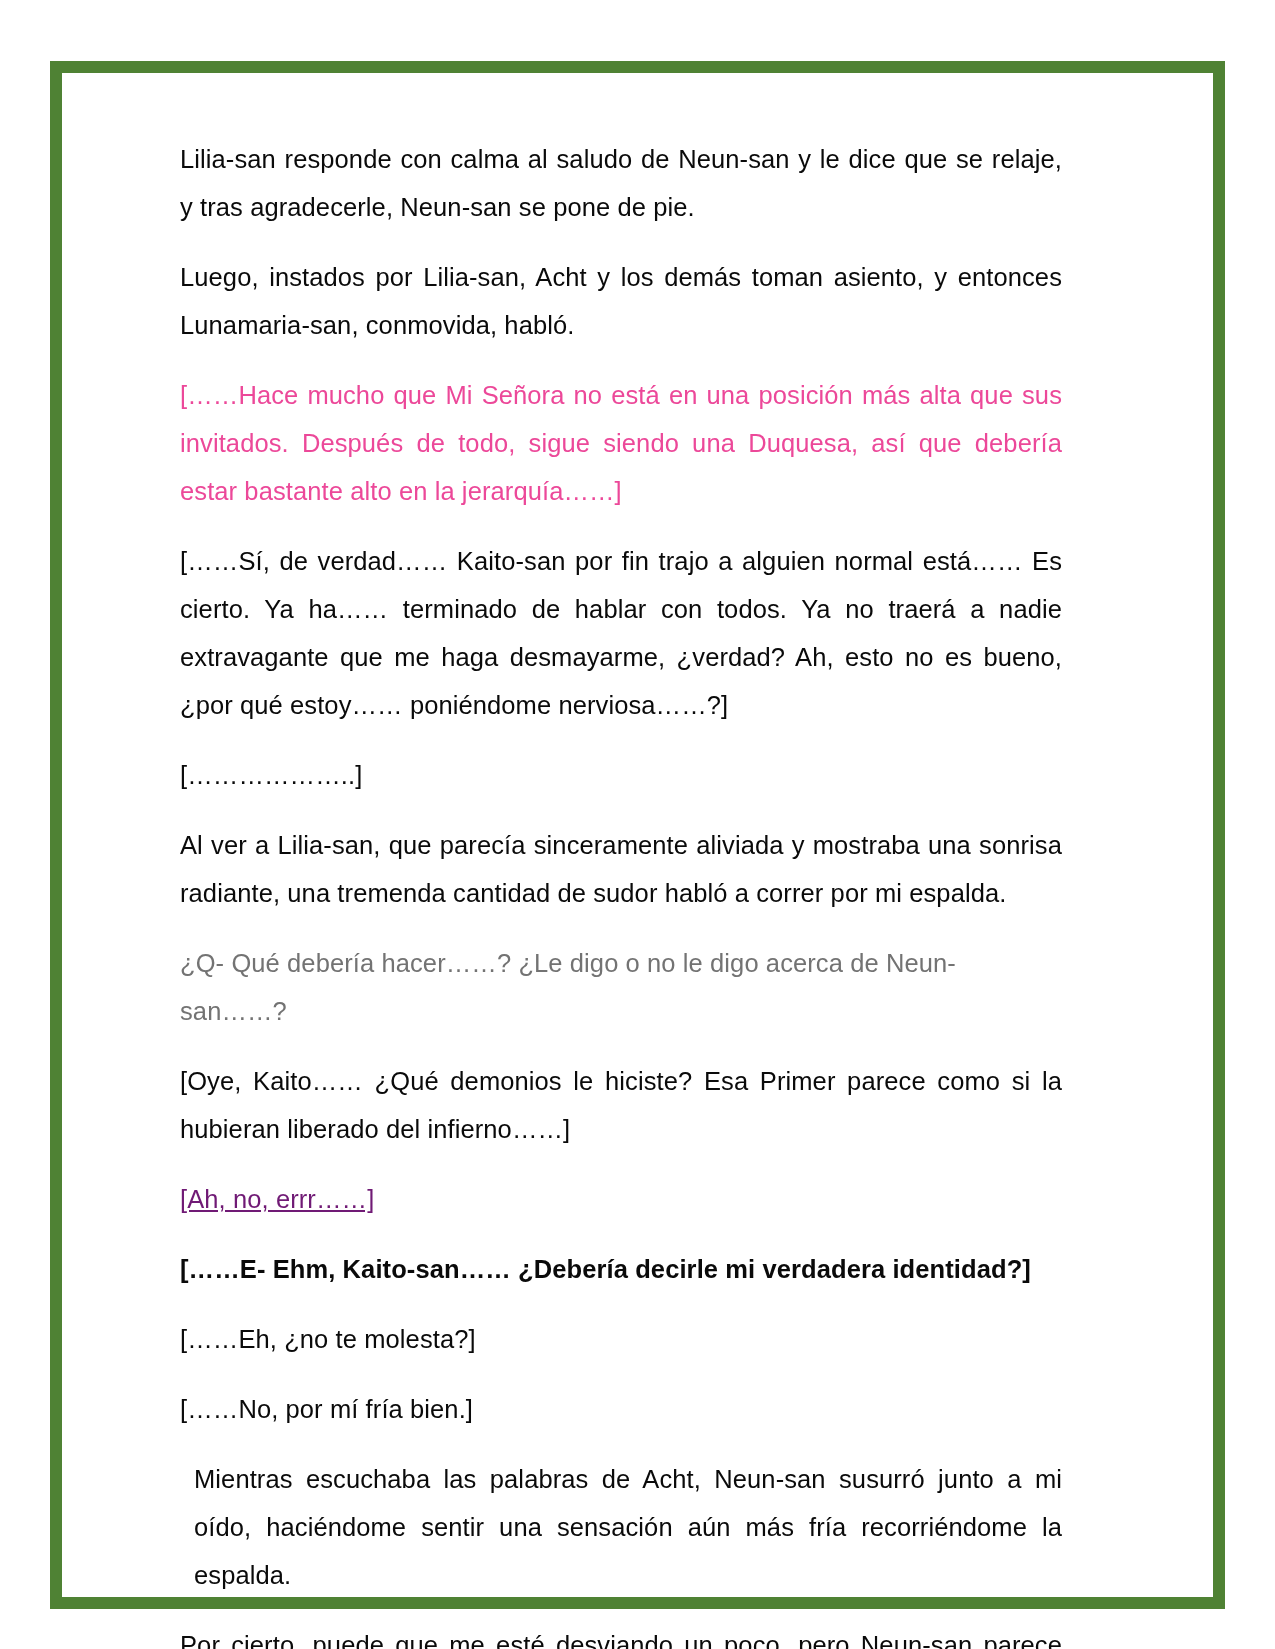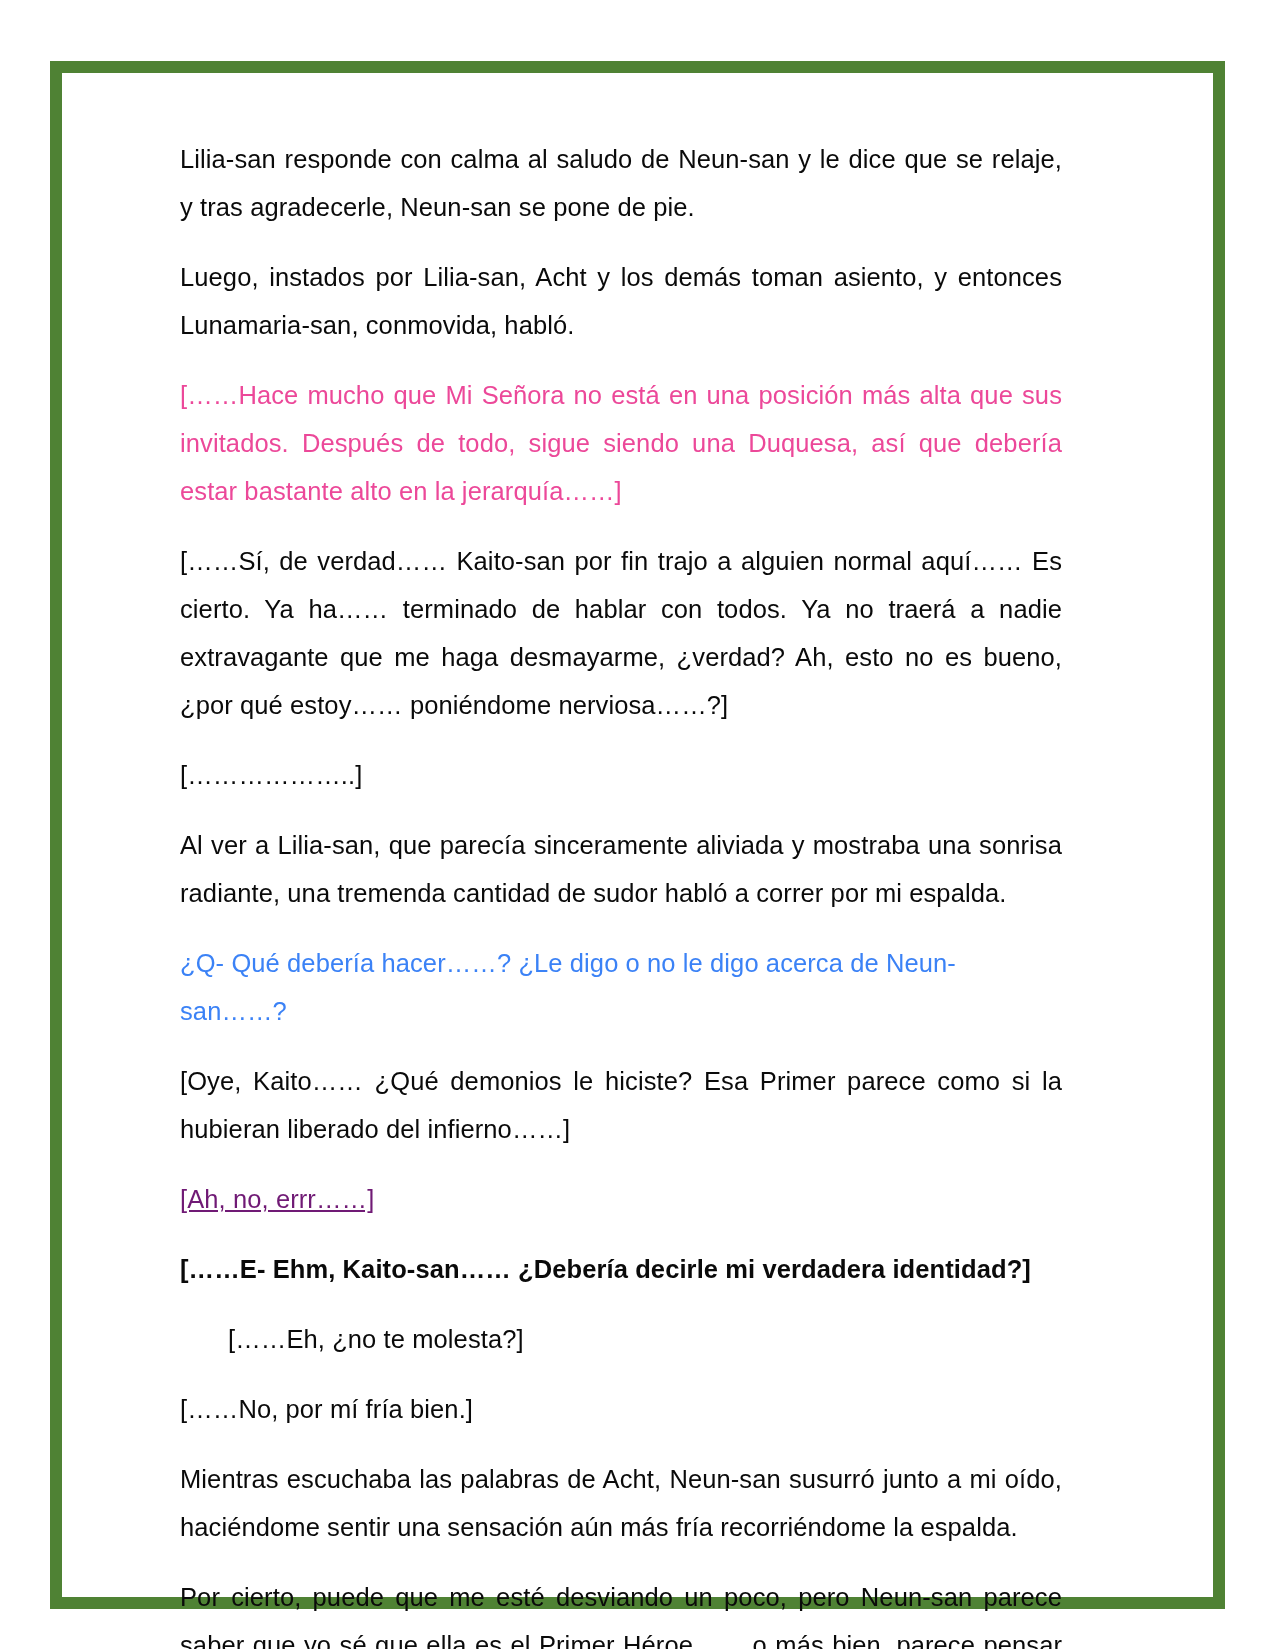--- a/index.html
+++ b/index.html
@@ -59,27 +59,27 @@
 </head>
 <body>
 
 <div id="page">
   <div id="frame" style="border-color: rgb(79, 130, 52);">
     <div id="content">
 
       <p class="para" style="color: rgb(10, 10, 10);">Lilia-san responde con calma al saludo de Neun-san y le dice que se relaje, y tras agradecerle, Neun-san se pone de pie.</p>
       <p class="para" style="color: rgb(10, 10, 10);">Luego, instados por Lilia-san, Acht y los demás toman asiento, y entonces Lunamaria-san, conmovida, habló.</p>
       <p class="para" style="color: #ec4899;">[……Hace mucho que Mi Señora no está en una posición más alta que sus invitados. Después de todo, sigue siendo una Duquesa, así que debería estar bastante alto en la jerarquía……]</p>
-      <p class="para" style="color: rgb(10, 10, 10);">[……Sí, de verdad…… Kaito-san por fin trajo a alguien normal aquí…… Es cierto. Ya ha…… terminado de hablar con todos. Ya no traerá a nadie extravagante que me haga desmayarme, ¿verdad? Ah, esto no es bueno, ¿por qué estoy…… poniéndome nerviosa……?]</p>
+      <p class="para" style="color: rgb(10, 10, 10);">[……Sí, de verdad…… Kaito-san por fin trajo a alguien normal está…… Es cierto. Ya ha…… terminado de hablar con todos. Ya no traerá a nadie extravagante que me haga desmayarme, ¿verdad? Ah, esto no es bueno, ¿por qué estoy…… poniéndome nerviosa……?]</p>
       <p class="para short" style="color: rgb(10, 10, 10);">[………………..]</p>
       <p class="para" style="color: rgb(10, 10, 10);">Al ver a Lilia-san, que parecía sinceramente aliviada y mostraba una sonrisa radiante, una tremenda cantidad de sudor habló a correr por mi espalda.</p>
-      <p class="para short" style="color: #3b82f6;">¿Q- Qué debería hacer……? ¿Le digo o no le digo acerca de Neun-san……?</p>
+      <p class="para short" style="color: #737373;">¿Q- Qué debería hacer……? ¿Le digo o no le digo acerca de Neun-san……?</p>
       <p class="para" style="color: rgb(10, 10, 10);">[Oye, Kaito…… ¿Qué demonios le hiciste? Esa Primer parece como si la hubieran liberado del infierno……]</p>
       <p class="para short" style="color: #701a75; text-decoration: underline;">[Ah, no, errr……]</p>
       <p class="para short" style="color: rgb(10, 10, 10); font-weight: bold;">[……E- Ehm, Kaito-san…… ¿Debería decirle mi verdadera identidad?]</p>
-      <p class="para short" style="color: rgb(10, 10, 10); margin-left: 48px;">[……Eh, ¿no te molesta?]</p>
+      <p class="para short" style="color: rgb(10, 10, 10);">[……Eh, ¿no te molesta?]</p>
       <p class="para short" style="color: rgb(10, 10, 10);">[……No, por mí fría bien.]</p>
-      <p class="para" style="color: rgb(10, 10, 10);">Mientras escuchaba las palabras de Acht, Neun-san susurró junto a mi oído, haciéndome sentir una sensación aún más fría recorriéndome la espalda.</p>
+      <p class="para" style="color: rgb(10, 10, 10); margin-left: 14px;">Mientras escuchaba las palabras de Acht, Neun-san susurró junto a mi oído, haciéndome sentir una sensación aún más fría recorriéndome la espalda.</p>
       <p class="para" style="color: rgb(10, 10, 10);">Por cierto, puede que me esté desviando un poco, pero Neun-san parece saber que yo sé que ella es el Primer Héroe…… o más bien, parece pensar que me di cuenta de eso desde la primera vez que mostró su rostro.</p>
 
     </div>
   </div>
 </div>
 
 </body></html>

